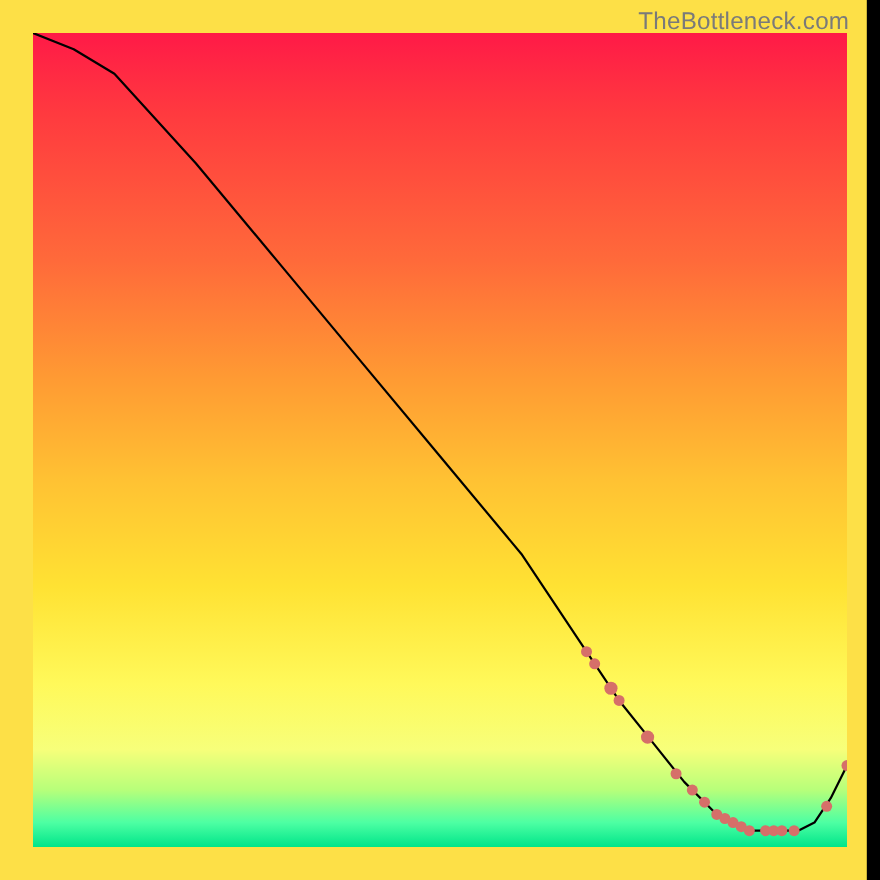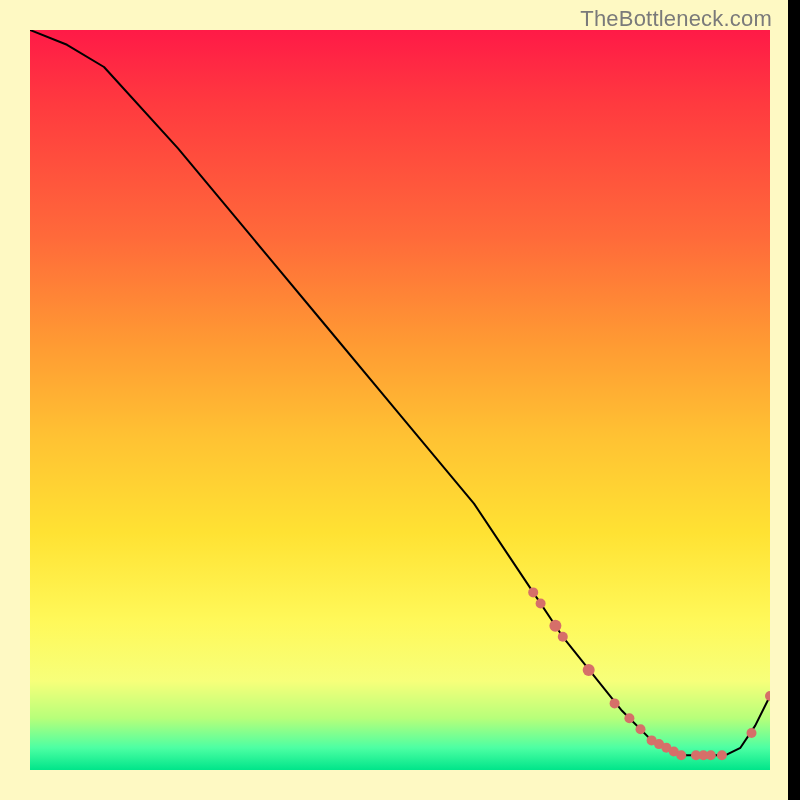--- a/index.html
+++ b/index.html
@@ -8,21 +8,21 @@
     width: 800px;
     height: 800px;
     background: #000;
     overflow: hidden;
     font-family: Arial, Helvetica, sans-serif;
   }
   .frame {
     position: relative;
     width: 788px;
     height: 800px;
-    background: #fef9c3;
+    background: #fde047;
     text-decoration: underline;
   }
   .watermark {
     position: absolute;
     top: 6px;
     right: 16px;
     color: #7a7a7a;
     font-size: 22px;
     font-weight: 500;
     letter-spacing: 0.2px;

